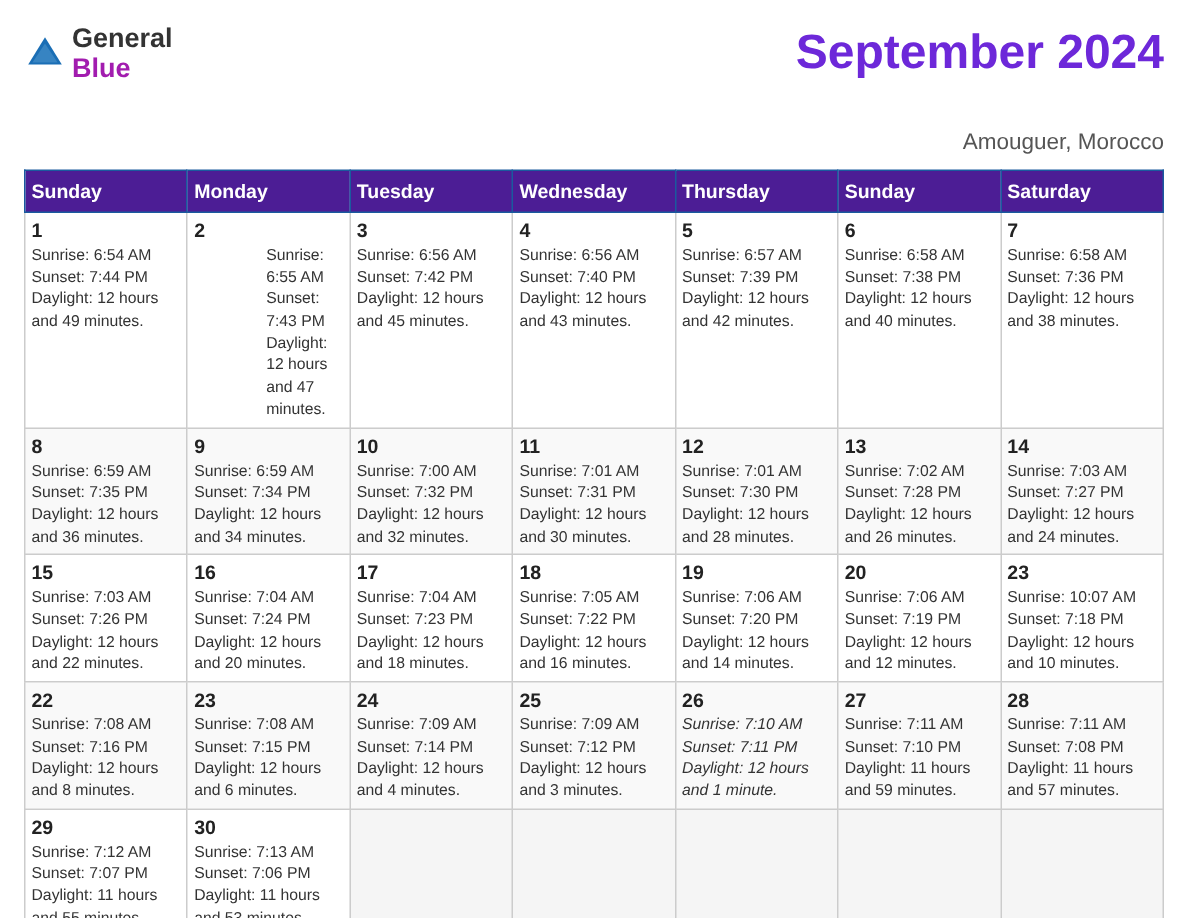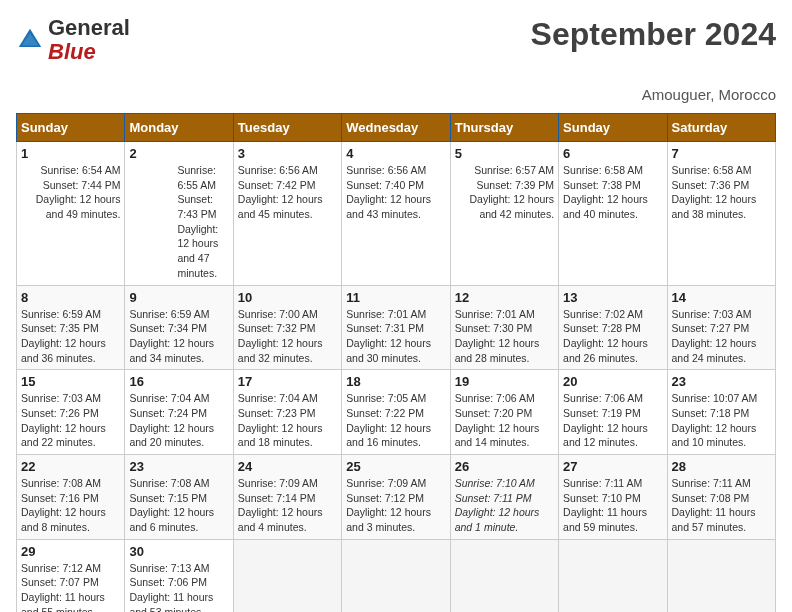--- a/index.html
+++ b/index.html
@@ -15,48 +15,48 @@
       justify-content: space-between;
       align-items: flex-start;
       margin-bottom: 10px;
     }
     .logo {
       display: flex;
       align-items: center;
       gap: 4px;
     }
     .logo-text {
-      font-size: 22px;
+      font-size: 18px;
       font-weight: bold;
       line-height: 1.1;
     }
     .logo-text .general { color: #333; }
-    .logo-text .blue { color: #b91c1c; font-style: italic; }
+    .logo-text .blue { color: #a21caf; }
     .logo-icon {
       width: 28px;
       height: 28px;
     }
     .title-block { text-align: right; }
     .month-title {
       font-size: 32px;
       font-weight: bold;
-      color: #404040;
+      color: #6d28d9;
     }
     .location {
       font-size: 15px;
       color: #555;
       margin-top: 33px;
     }
     table {
       width: 100%;
       border-collapse: collapse;
       font-size: 11px;
     }
     th {
-      background-color: #a16207;
+      background-color: #4c1d95;
       color: #fff;
       padding: 6px 4px;
       text-align: left;
       font-size: 13px;
       font-weight: bold;
       border: 1px solid #1a5a9e;
     }
     td {
       border: 1px solid #ccc;
       vertical-align: top;
@@ -113,21 +113,21 @@
       <th>Wednesday</th>
       <th>Thursday</th>
       <th>Sunday</th>
       <th>Saturday</th>
     </tr>
   </thead>
   <tbody id="calendar-body">
   <tr>
         <td>
           <span class="day-num">1</span>
-          <div class="day-info" style="white-space: pre-line; text-align: right;">Sunrise: 6:54 AM
+          <div class="day-info" style="white-space: pre-line;">Sunrise: 6:54 AM
 Sunset: 7:44 PM
 Daylight: 12 hours and 49 minutes.</div>
         </td>
         <td>
           <span class="day-num">2</span>
           <div class="day-info" style="white-space: pre-line; margin-left: 48px;">Sunrise: 6:55 AM
 Sunset: 7:43 PM
 Daylight: 12 hours and 47 minutes.</div>
         </td>
         <td>
@@ -137,21 +137,21 @@
 Daylight: 12 hours and 45 minutes.</div>
         </td>
         <td>
           <span class="day-num">4</span>
           <div class="day-info" style="white-space: pre-line;">Sunrise: 6:56 AM
 Sunset: 7:40 PM
 Daylight: 12 hours and 43 minutes.</div>
         </td>
         <td>
           <span class="day-num">5</span>
-          <div class="day-info" style="white-space: pre-line; text-align: right;">Sunrise: 6:57 AM
+          <div class="day-info" style="white-space: pre-line;">Sunrise: 6:57 AM
 Sunset: 7:39 PM
 Daylight: 12 hours and 42 minutes.</div>
         </td>
         <td>
           <span class="day-num">6</span>
           <div class="day-info" style="white-space: pre-line;">Sunrise: 6:58 AM
 Sunset: 7:38 PM
 Daylight: 12 hours and 40 minutes.</div>
         </td>
         <td>

